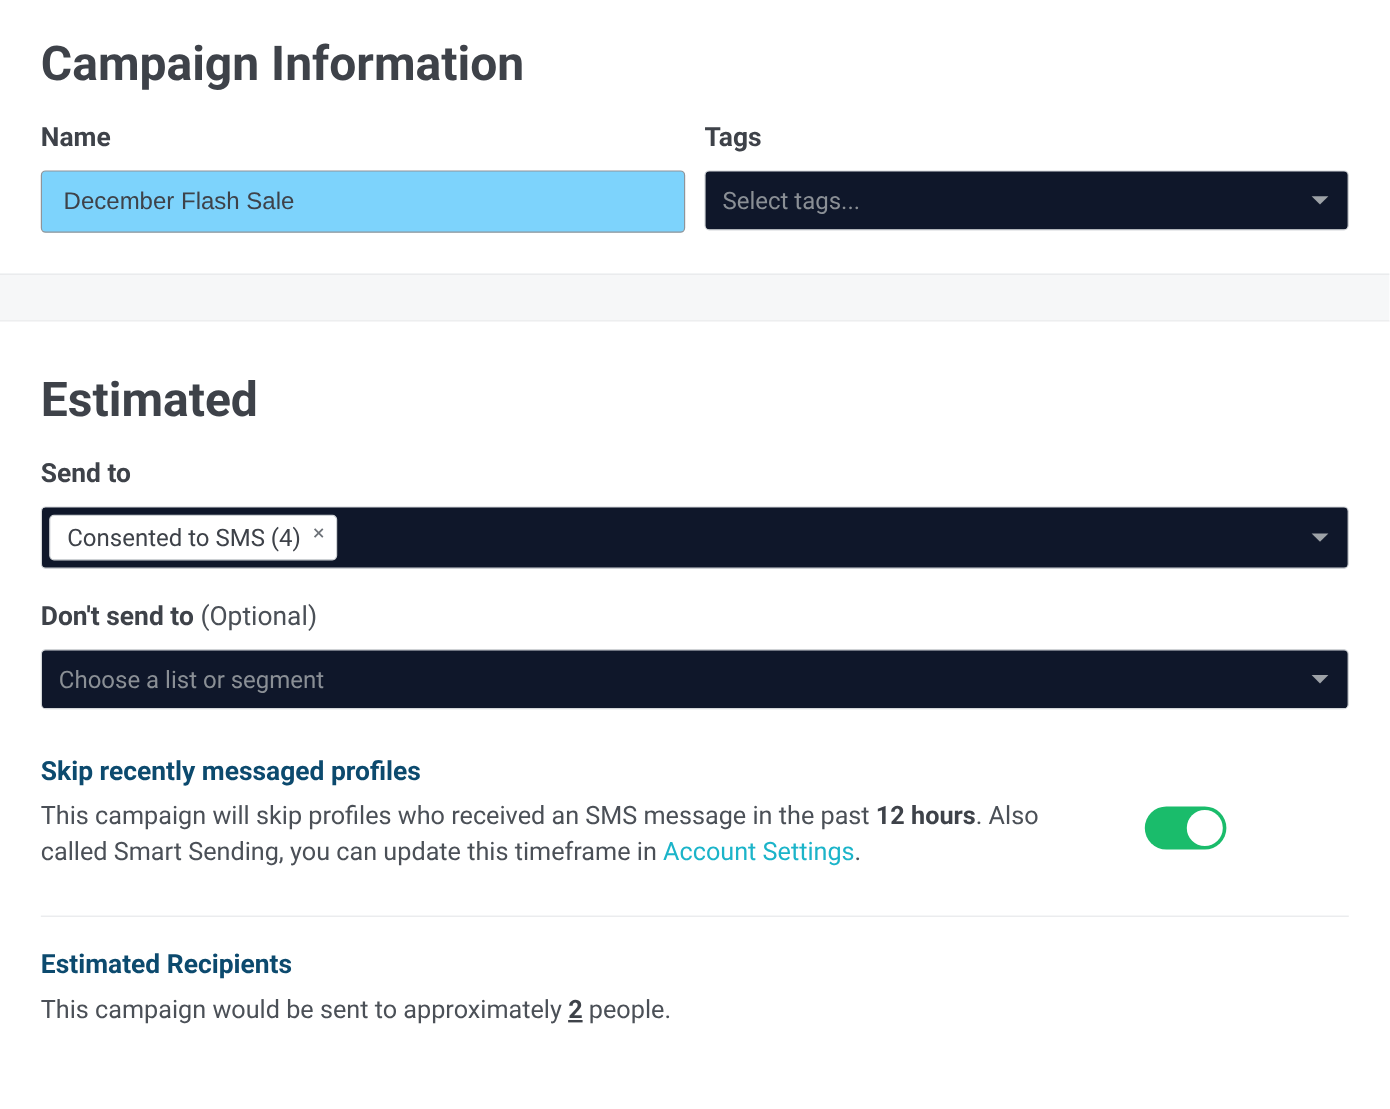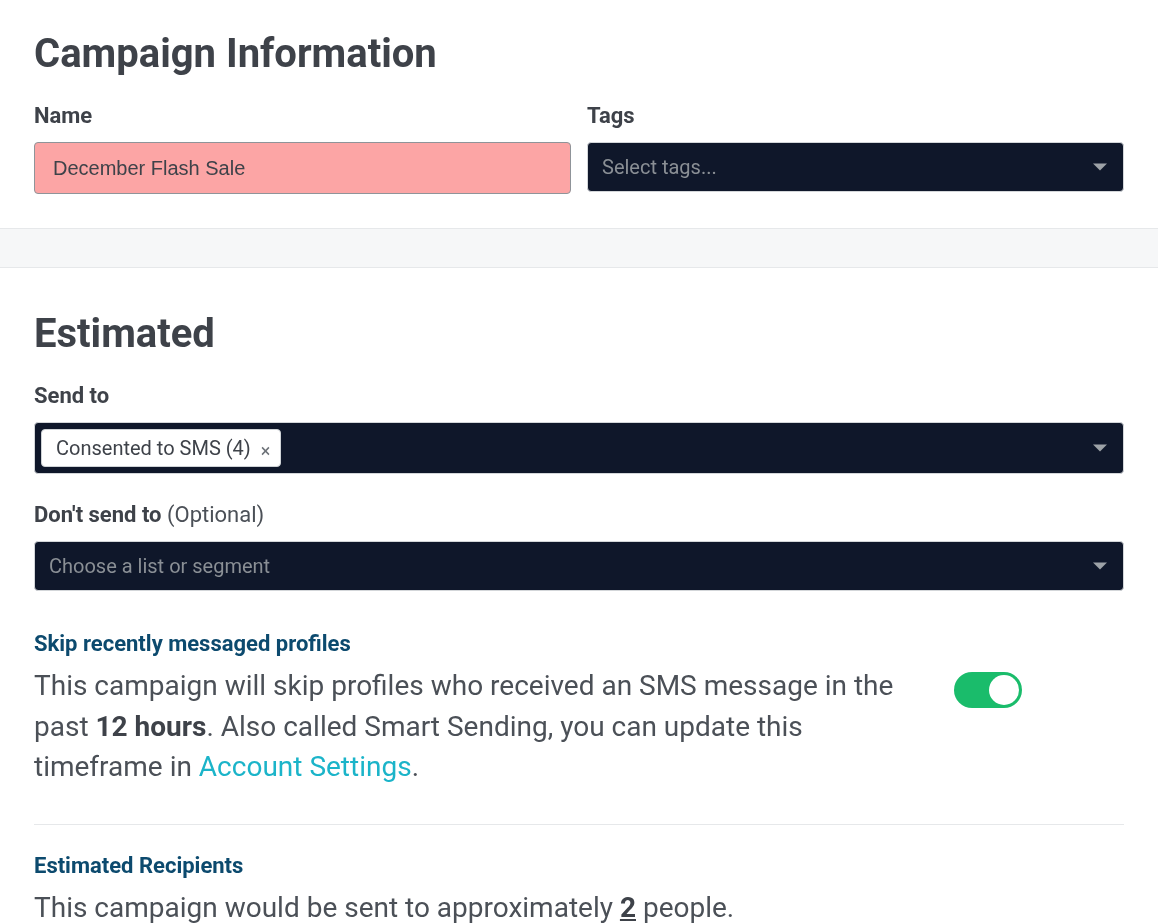--- a/index.html
+++ b/index.html
@@ -34,21 +34,21 @@
   }
   .field-label .optional { font-weight: 400; color:#4b5057; }
   input.text-input {
     width: 100%;
     height: 52px;
     border: 1px solid #8f9499;
     border-radius: 4px;
     padding: 0 18px;
     font-size: 20px;
     color: #3e4249;
-    background: #fca5a5;
+    background: #7dd3fc;
     outline: none;
   }
   .select-box {
     position: relative;
     width: 100%;
     min-height: 50px;
     border: 1px solid #d3d6d9;
     border-radius: 4px;
     background: #0f172a;
     display:flex;
@@ -64,21 +64,21 @@
     top: 50%;
     transform: translateY(-50%);
     width:0; height:0;
     border-left: 7px solid transparent;
     border-right: 7px solid transparent;
     border-top: 7px solid #9da2a7;
   }
   .select-box.with-chips { padding-left: 6px; }
   .chip {
     display:inline-flex;
-    align-items:flex-end;
+    align-items:flex-start;
     background:#fff;
     border:1px solid #cfd3d6;
     border-radius:4px;
     padding: 6px 10px 6px 14px;
     font-size:20px;
     color:#3e4249;
   }
   .chip .chip-remove {
     margin-left: 10px;
     color:#6d7278;
@@ -86,21 +86,21 @@
     line-height:1;
     cursor:pointer;
   }
   .subsection-title {
     font-size: 22px;
     font-weight: 700;
     color:#0c4a6e;
     margin: 30px 0 10px 0;
   }
   .body-text {
-    font-size: 28px;
+    font-size: 21px;
     color:#4b5057;
     line-height: 1.45;
     max-width: 880px;
   }
   .body-text strong { font-weight:700; color:#3e4249; }
   .body-text a { color:#1bb4c9; text-decoration:none; }
   .estimated-count { font-weight:700; text-decoration: underline; color:#3e4249; }
   .skip-row { display:flex; align-items:flex-start; gap: 40px; }
   .skip-row .text-col { flex:1; }
   .toggle {

